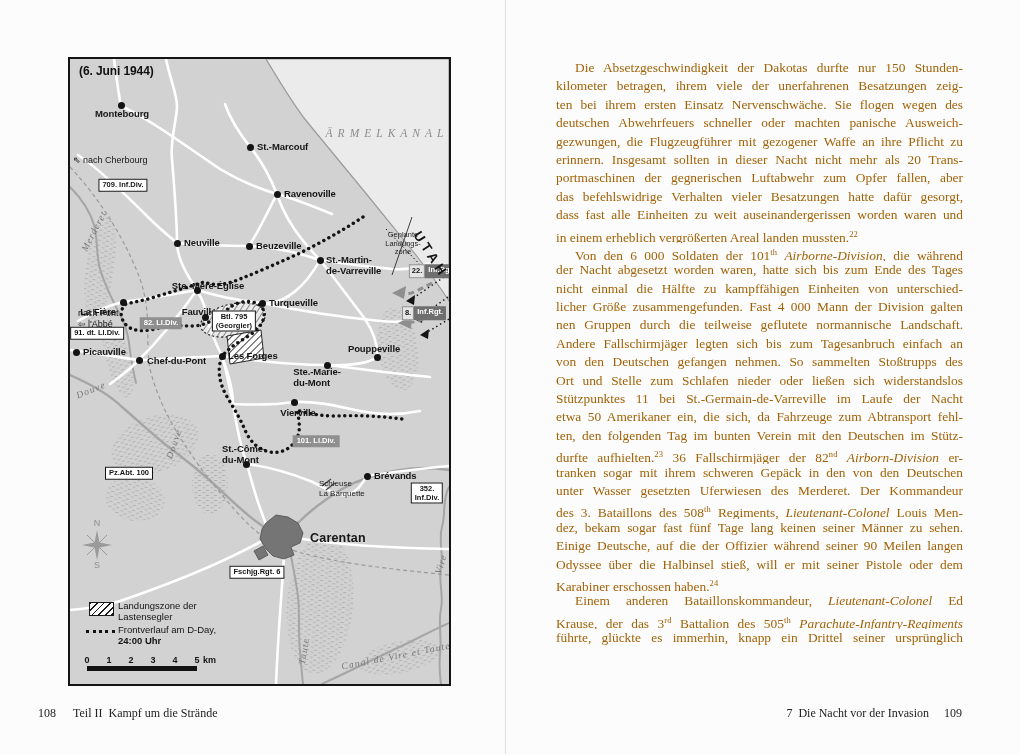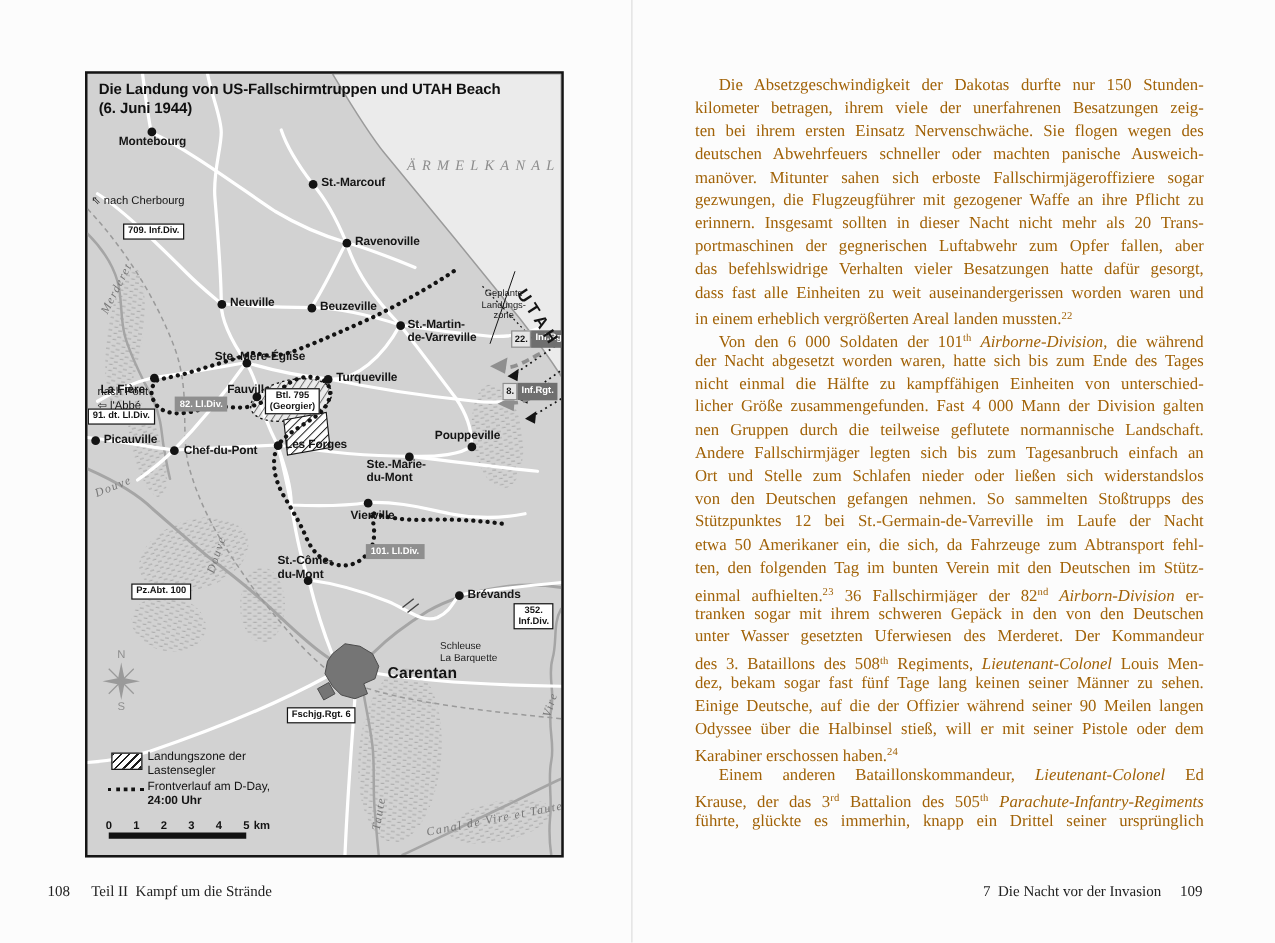--- a/index.html
+++ b/index.html
@@ -146,21 +146,20 @@
     </g>
 
     <g fill="#9a9a9a" stroke="#9a9a9a">
       <path d="M27,471 L30,486 L27,501 L24,486 Z" stroke="none"></path>
       <path d="M12,486 L27,483 L42,486 L27,489 Z" stroke="none"></path>
       <path d="M17,476 L37,496 M37,476 L17,496" stroke-width="1" fill="none"></path>
     </g>
   </svg>
 
   <div id="map-title">
-    <div>Die Landung von US-Fallschirmtruppen und UTAH Beach</div>
     <div>(6. Juni 1944)</div>
   </div>
 
   <div id="map-labels">
       <div class="dot" style="left: 47.5px; top: 42.5px;"></div>
       <div class="town" style="left: 52px; top: 50px; transform: translateX(-50%);">Montebourg</div>
       <div class="dot" style="left: 176.5px; top: 84.5px;"></div>
       <div class="town" style="left: 187px; top: 83px;">St.-Marcouf</div>
       <div class="dot" style="left: 203.5px; top: 131.5px;"></div>
       <div class="town" style="left: 214px; top: 130px;">Ravenoville</div>
@@ -222,21 +221,21 @@
       <div class="river" style="left: 371px; top: 505px; transform: translate(-50%, -50%) rotate(-72deg);">Vire</div>
       <div class="river" style="left: 326px; top: 597px; transform: translate(-50%, -50%) rotate(-11deg);">Canal de Vire et Taute</div>
       <div class="sea" style="left: 317px; top: 68px; transform: translateX(-50%);">ÄRMELKANAL</div>
       <div class="beach" style="left: 361px; top: 188px; transform: translateX(-50%) rotate(57deg);">UTAH</div>
       <div class="tiny" style="left: 333px; top: 172px; transform: translateX(-50%);">Geplante
 Landungs-
 zone</div>
       <div class="exit" style="left: 3px; top: 96px;">⇖ nach Cherbourg</div>
       <div class="exit" style="left: 8px; top: 249px;">nach Pont
 ⇦ l'Abbé</div>
-      <div class="tiny2" style="left: 282px; top: 420px; margin-top: 33px;">Schleuse
+      <div class="tiny2" style="left: 249px; top: 420px;">Schleuse
 La Barquette</div>
     </div>
 
   <div class="comp" style="left:27px;top:459px;">N</div>
   <div class="comp" style="left:27px;top:501px;">S</div>
 
   <div class="leg-swatch"></div>
   <div class="leg-text" style="left:48px;top:541px;">Landungszone der</div>
   <div class="leg-text" style="left:48px;top:552px;">Lastensegler</div>
   <div class="leg-dots"></div>
@@ -253,39 +252,38 @@
       <span class="tick" style="left: 133px;">km</span>
     </div>
   <div id="scale-bar"></div>
 </div>
 
 <div id="body-text">
     <div class="bl ind"><span>Die Absetzgeschwindigkeit der Dakotas durfte nur 150 Stunden-</span></div>
     <div class="bl"><span>kilometer betragen, ihrem viele der unerfahrenen Besatzungen zeig-</span></div>
     <div class="bl"><span>ten bei ihrem ersten Einsatz Nervenschwäche. Sie flogen wegen des</span></div>
     <div class="bl"><span>deutschen Abwehrfeuers schneller oder machten panische Ausweich-</span></div>
-    <div class="bl"><span>manöver. Mitunter sahen sich erboste Fallschirmjägeroffiziere sogar</span></div>
     <div class="bl"><span>gezwungen, die Flugzeugführer mit gezogener Waffe an ihre Pflicht zu</span></div>
     <div class="bl"><span>erinnern. Insgesamt sollten in dieser Nacht nicht mehr als 20 Trans-</span></div>
     <div class="bl"><span>portmaschinen der gegnerischen Luftabwehr zum Opfer fallen, aber</span></div>
     <div class="bl"><span>das befehlswidrige Verhalten vieler Besatzungen hatte dafür gesorgt,</span></div>
     <div class="bl"><span>dass fast alle Einheiten zu weit auseinandergerissen worden waren und</span></div>
     <div class="bl last"><span>in einem erheblich vergrößerten Areal landen mussten.</span><span class="sup">22</span></div>
     <div class="bl ind"><span>Von den 6 000 Soldaten der 101</span><span class="sup">th</span><span class="it"> Airborne-Division</span><span>, die während</span></div>
     <div class="bl"><span>der Nacht abgesetzt worden waren, hatte sich bis zum Ende des Tages</span></div>
     <div class="bl"><span>nicht einmal die Hälfte zu kampffähigen Einheiten von unterschied-</span></div>
     <div class="bl"><span>licher Größe zusammengefunden. Fast 4 000 Mann der Division galten</span></div>
     <div class="bl"><span>nen Gruppen durch die teilweise geflutete normannische Landschaft.</span></div>
     <div class="bl"><span>Andere Fallschirmjäger legten sich bis zum Tagesanbruch einfach an</span></div>
+    <div class="bl"><span>von den Deutschen gefangen nehmen. So sammelten Stoßtrupps des</span></div>
     <div class="bl"><span>Ort und Stelle zum Schlafen nieder oder ließen sich widerstandslos</span></div>
-    <div class="bl"><span>von den Deutschen gefangen nehmen. So sammelten Stoßtrupps des</span></div>
-    <div class="bl"><span>Stützpunktes 12 bei St.-Germain-de-Varreville im Laufe der Nacht</span></div>
+    <div class="bl"><span>Stützpunktes 11 bei St.-Germain-de-Varreville im Laufe der Nacht</span></div>
     <div class="bl"><span>etwa 50 Amerikaner ein, die sich, da Fahrzeuge zum Abtransport fehl-</span></div>
     <div class="bl"><span>ten, den folgenden Tag im bunten Verein mit den Deutschen im Stütz-</span></div>
-    <div class="bl"><span>einmal aufhielten.</span><span class="sup">23</span><span> 36 Fallschirmjäger der 82</span><span class="sup">nd</span><span class="it"> Airborn-Division</span><span> er-</span></div>
+    <div class="bl"><span>durfte aufhielten.</span><span class="sup">23</span><span> 36 Fallschirmjäger der 82</span><span class="sup">nd</span><span class="it"> Airborn-Division</span><span> er-</span></div>
     <div class="bl"><span>tranken sogar mit ihrem schweren Gepäck in den von den Deutschen</span></div>
     <div class="bl"><span>unter Wasser gesetzten Uferwiesen des Merderet. Der Kommandeur</span></div>
     <div class="bl"><span>des 3. Bataillons des 508</span><span class="sup">th</span><span> Regiments, </span><span class="it">Lieutenant-Colonel</span><span> Louis Men-</span></div>
     <div class="bl"><span>dez, bekam sogar fast fünf Tage lang keinen seiner Männer zu sehen.</span></div>
     <div class="bl"><span>Einige Deutsche, auf die der Offizier während seiner 90 Meilen langen</span></div>
     <div class="bl"><span>Odyssee über die Halbinsel stieß, will er mit seiner Pistole oder dem</span></div>
     <div class="bl last"><span>Karabiner erschossen haben.</span><span class="sup">24</span></div>
     <div class="bl ind"><span>Einem anderen Bataillonskommandeur, </span><span class="it">Lieutenant-Colonel</span><span> Ed</span></div>
     <div class="bl"><span>Krause, der das 3</span><span class="sup">rd</span><span> Battalion des 505</span><span class="sup">th</span><span class="it"> Parachute-Infantry-Regiments</span></div>
     <div class="bl"><span>führte, glückte es immerhin, knapp ein Drittel seiner ursprünglich</span></div>

